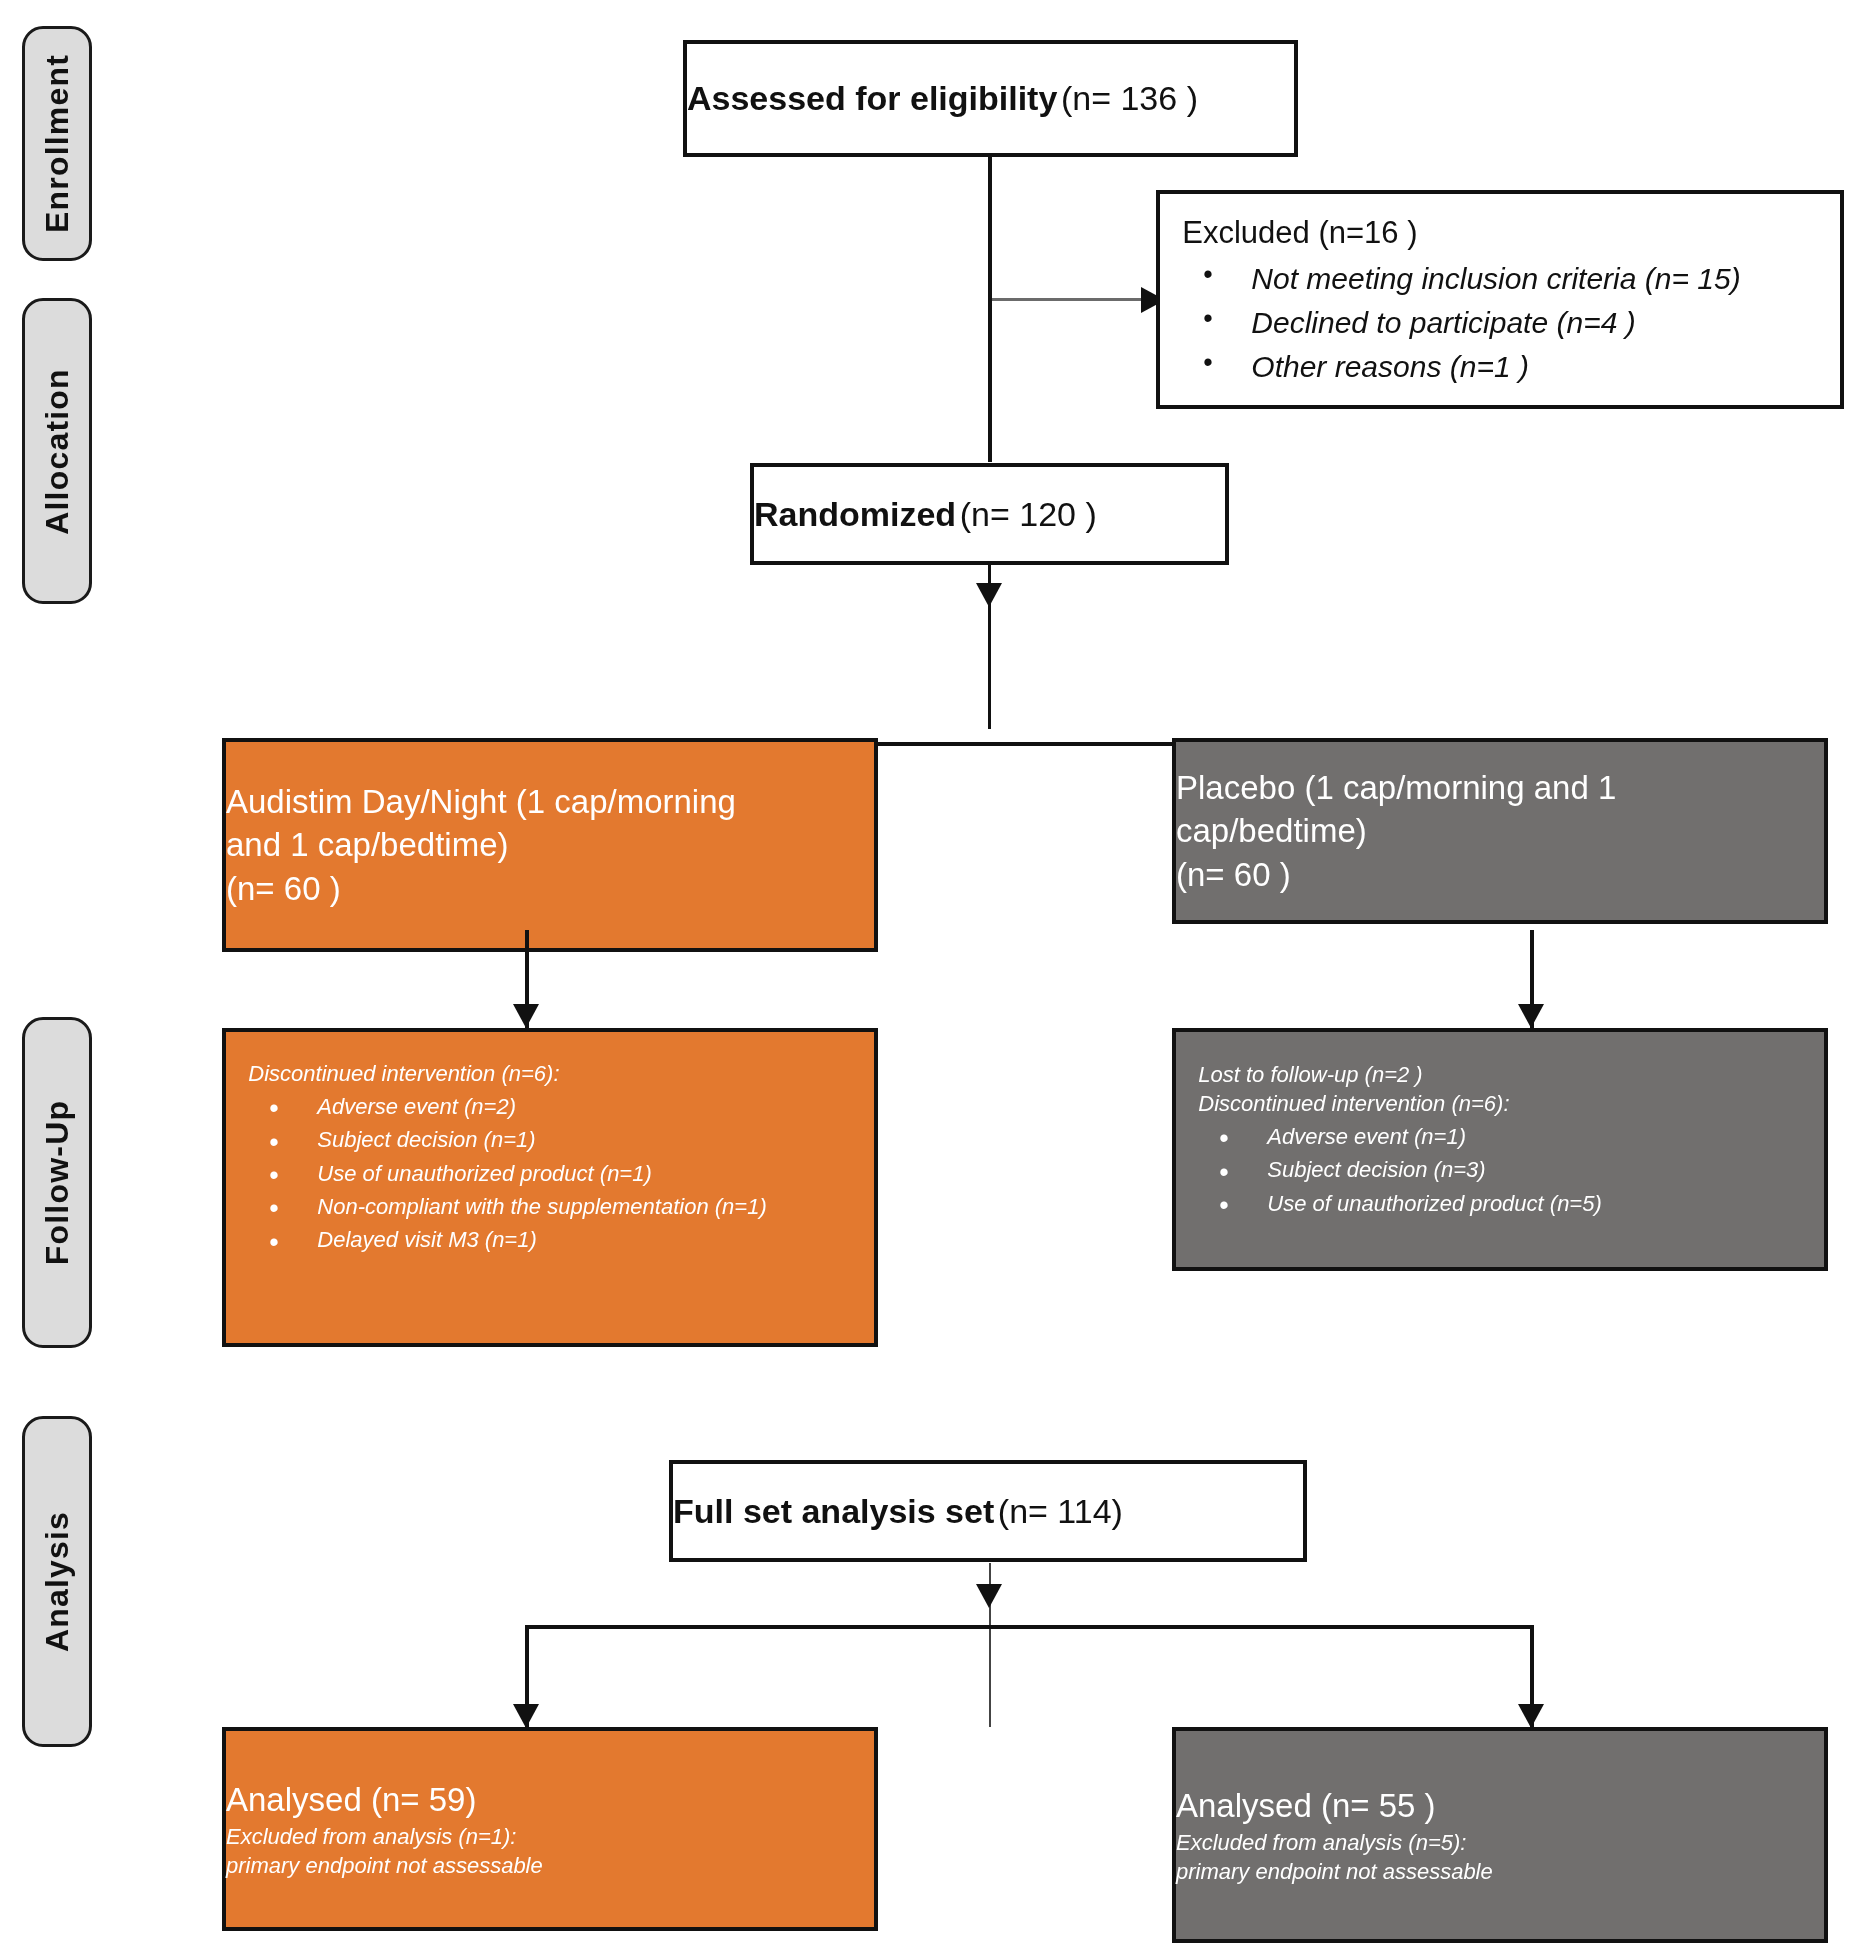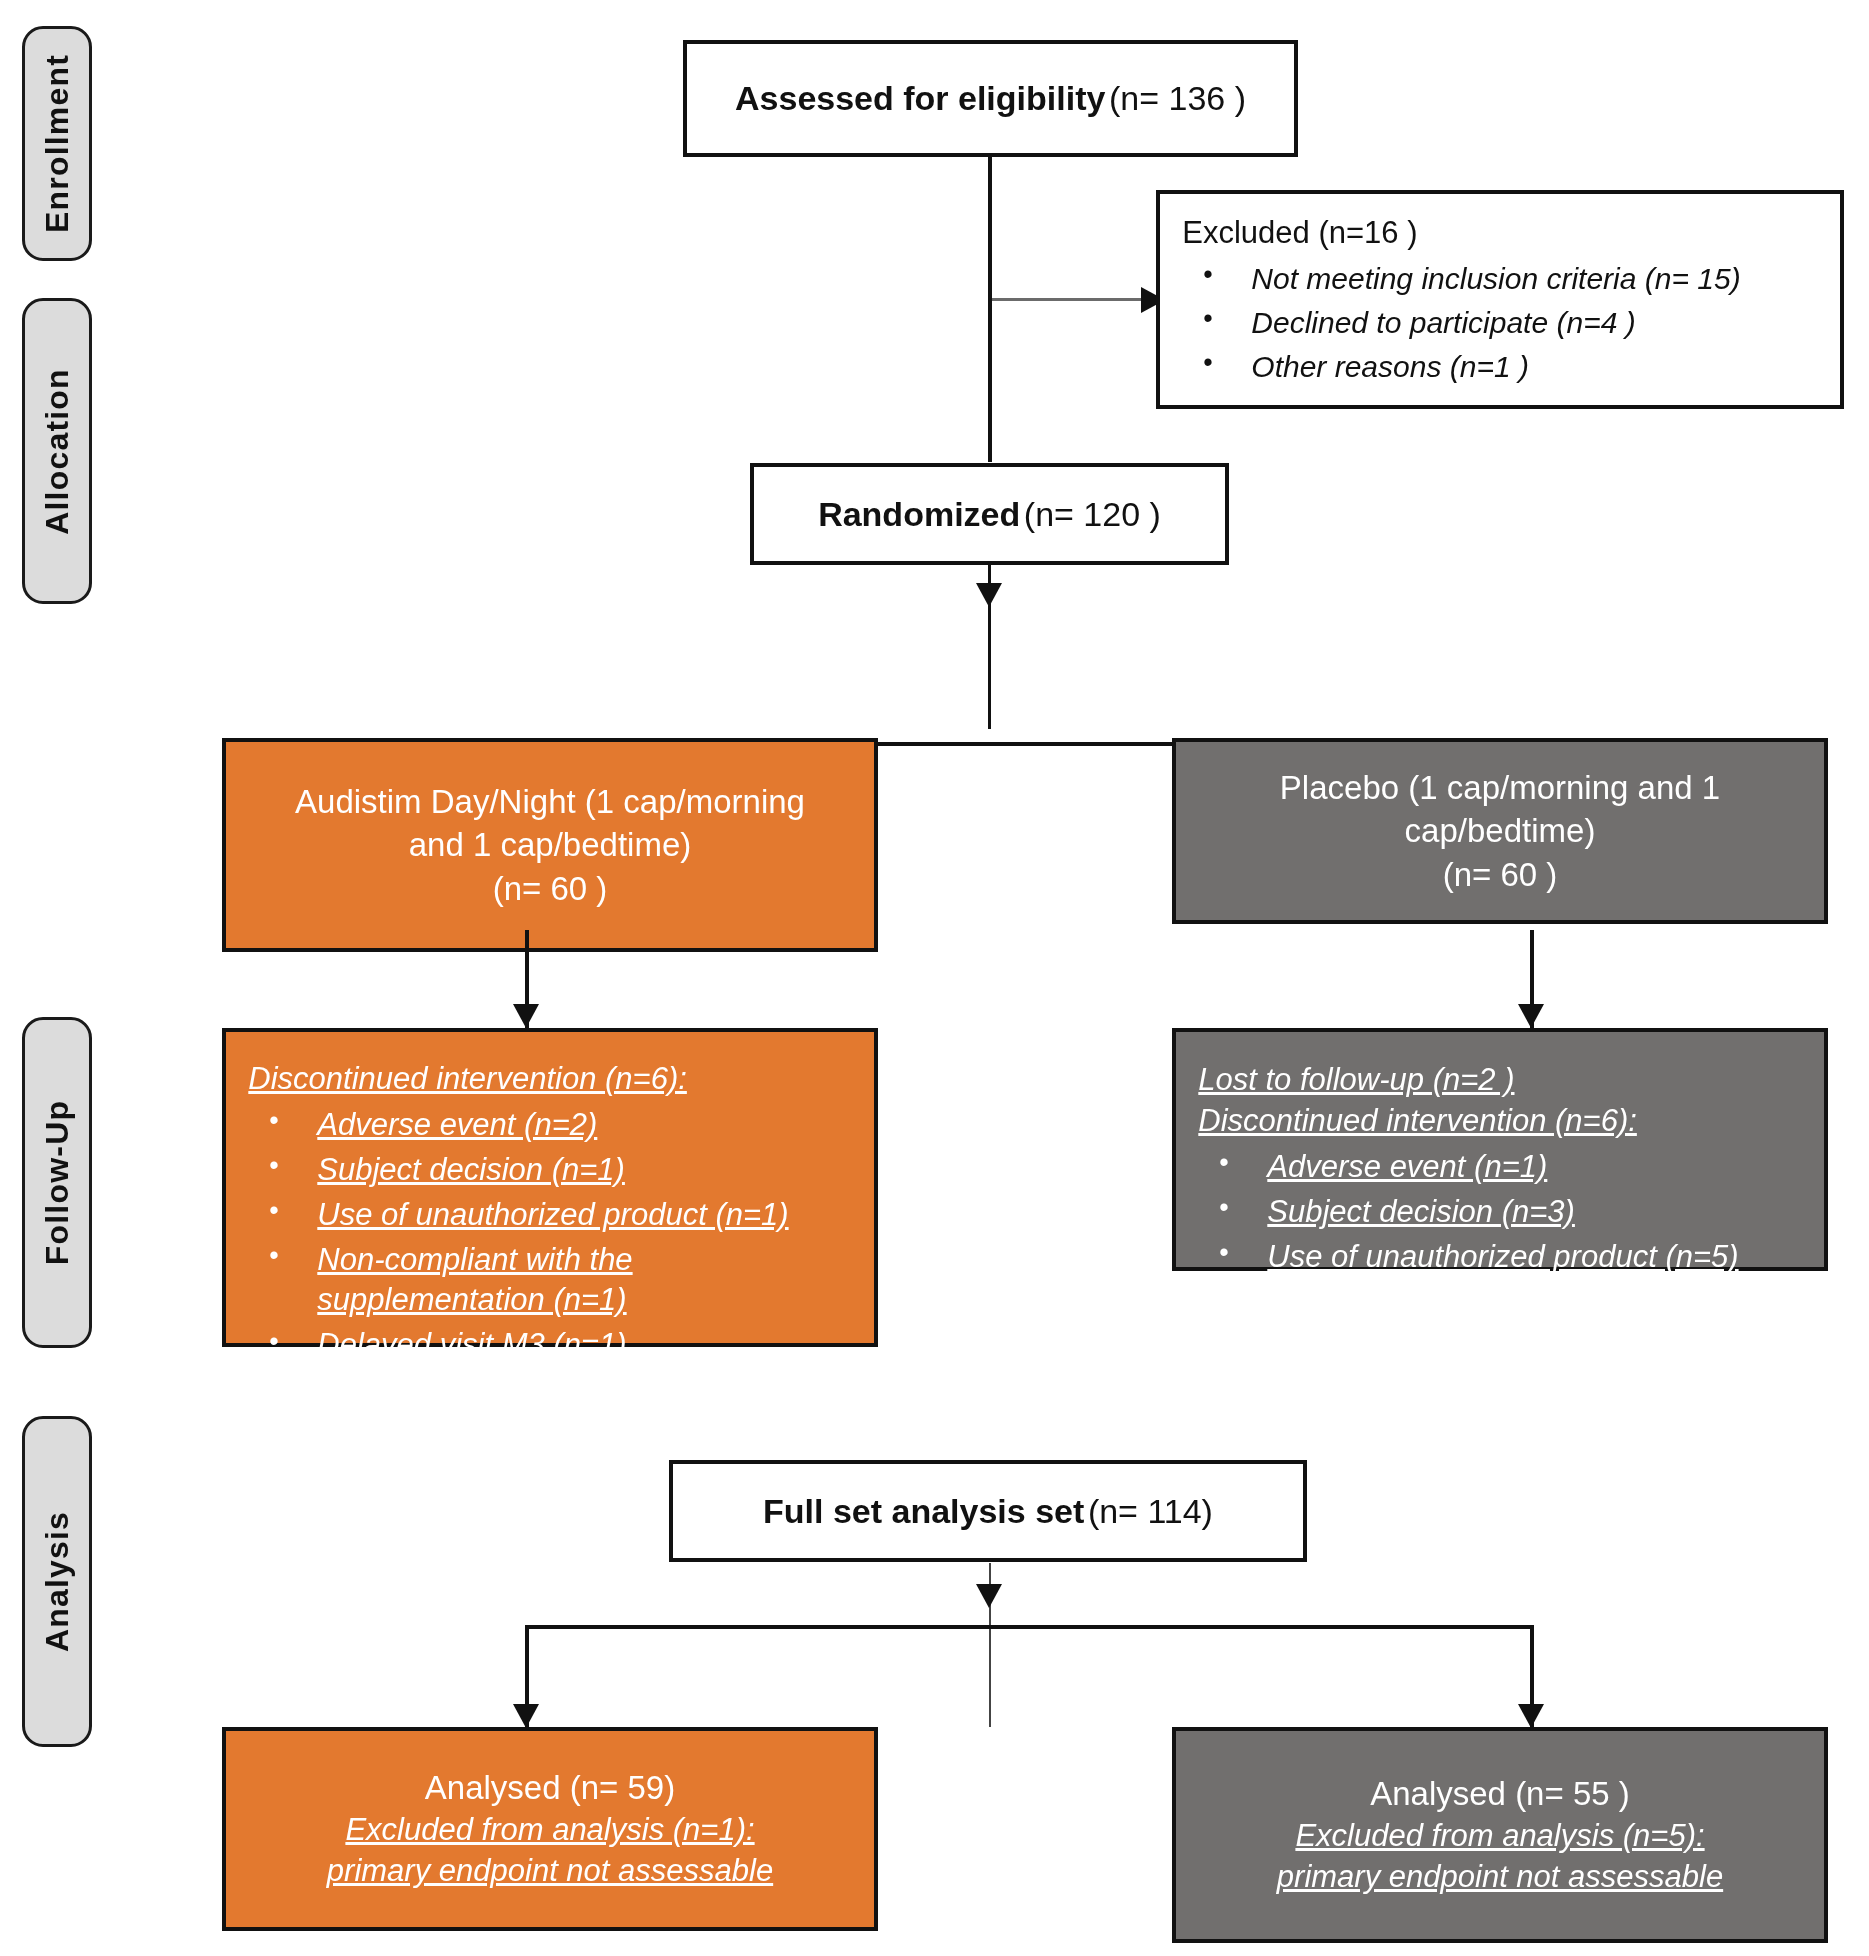--- a/index.html
+++ b/index.html
@@ -47,46 +47,45 @@
     border: 4px solid #111111;
     display: flex;
     flex-direction: column;
     justify-content: center;
     font-family: "Liberation Sans", sans-serif;
   }
   .node.white { background: #ffffff; }
   .node.orange { background: #E3792F; color: #ffffff; }
   .node.grey   { background: #716F6E; color: #ffffff; }
 
-  .node-center { text-align: center; }
+  .node-center { text-align: left; }
   .node-left { text-align: left; }
 
   .nd-line { line-height: 1.32; }
 
   .t-headbold {
     font-size: 34px;
     font-weight: bold;
     color: #111111;
   }
   .t-plain-dark {
     font-size: 34px;
     color: #111111;
     font-weight: normal;
   }
   .t-plain-white {
     font-size: 33px;
     color: #ffffff;
     font-weight: normal;
   }
   .t-italic-white {
-    font-size: 31px;
+    font-size: 22px;
     color: #ffffff;
     font-style: italic;
     font-weight: normal;
-    text-decoration: underline;
   }
   .t-italic-dark {
     font-size: 30px;
     color: #111111;
     font-style: italic;
     font-weight: normal;
   }
   .t-plain-dark-sm {
     font-size: 31px;
     color: #111111;

